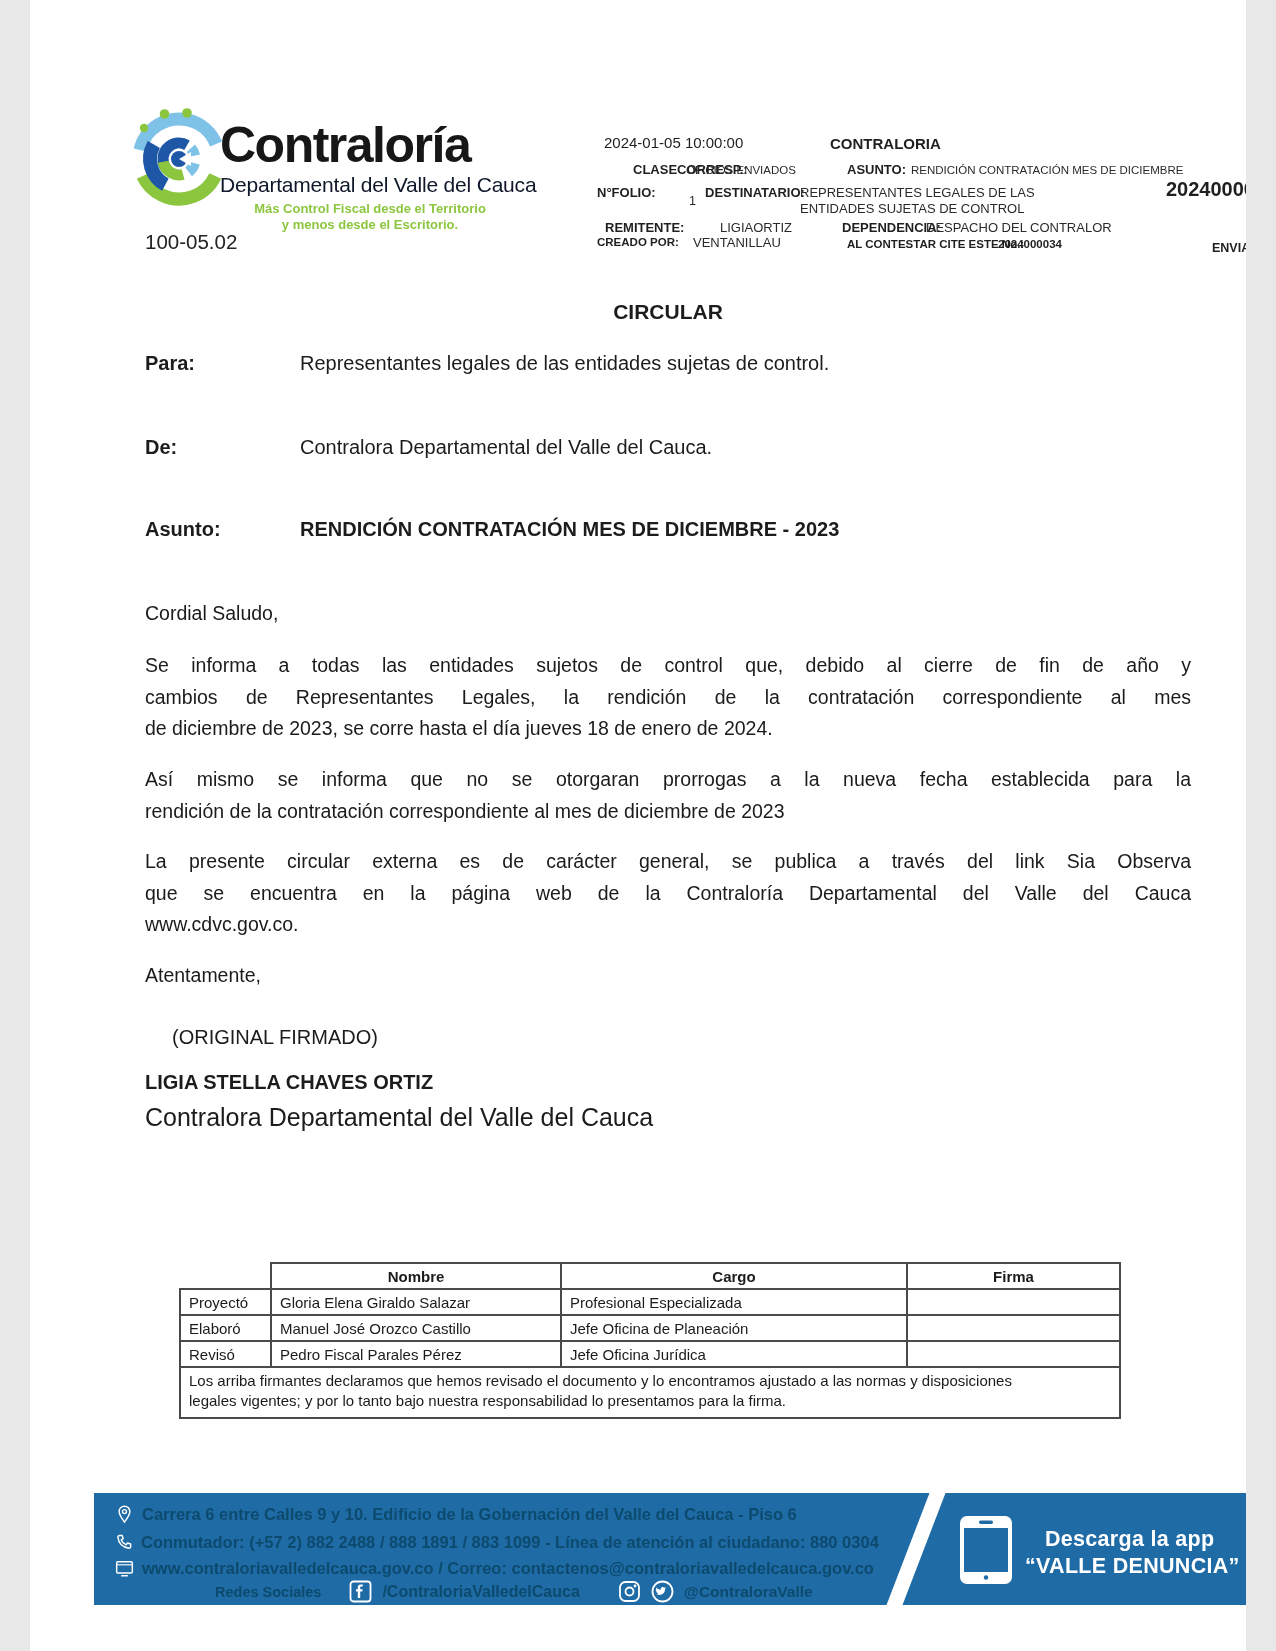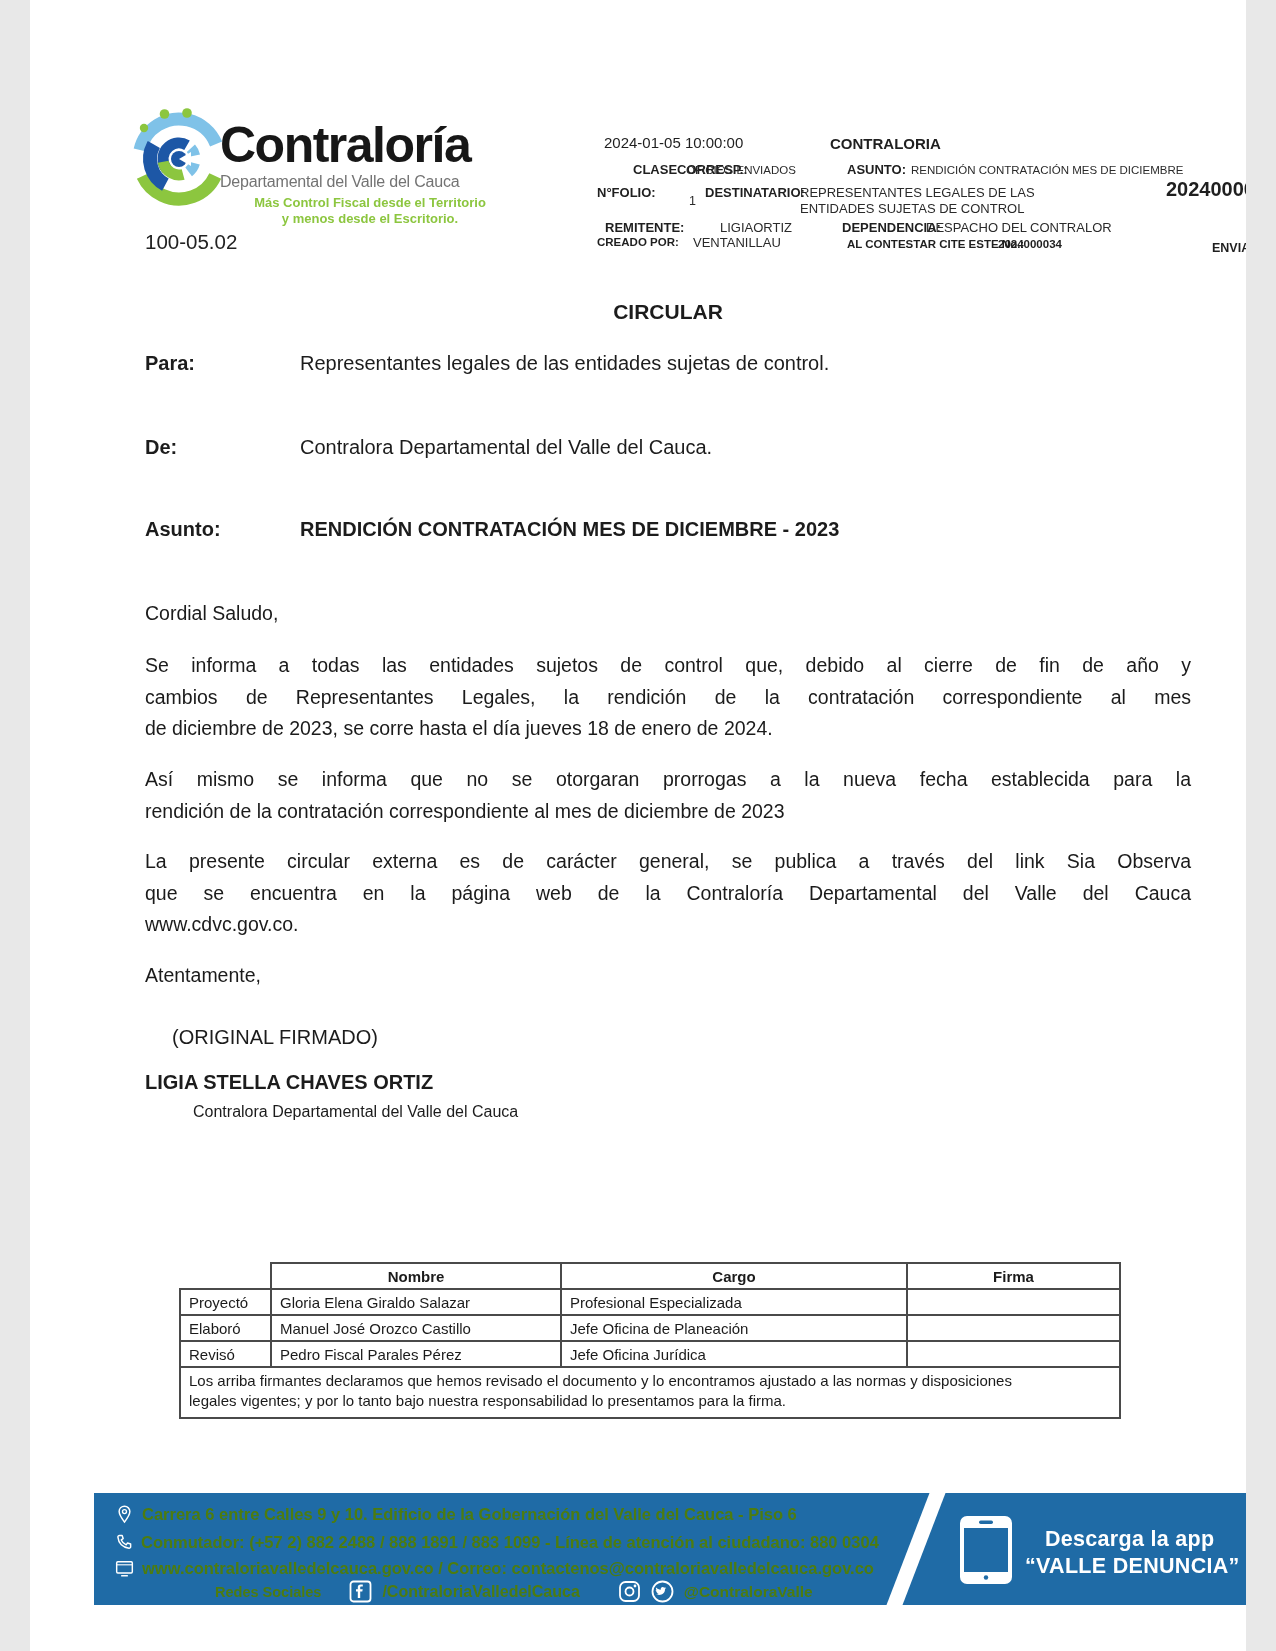--- a/index.html
+++ b/index.html
@@ -7,21 +7,21 @@
   .page {
     position:relative; width:1216px; height:1651px; margin:0 auto;
     background:#ffffff; overflow:hidden;
     font-family:Liberation Sans, sans-serif; color:#1c1c1c;
   }
   .abs { position:absolute; }
   .b { font-weight:bold; }
 
   
   .logo-title { font-size:50px; font-weight:bold; letter-spacing:-1.5px; color:#171717; line-height:1; }
-  .logo-sub { font-size:16px; color:#737373; letter-spacing:-0.2px; margin-top:3px; }
+  .logo-sub { font-size:21px; color:#0f172a; letter-spacing:-0.2px; margin-top:3px; }
   .logo-slogan { width:300px; text-align:center; color:#8cc63f; font-weight:bold; font-size:13px; line-height:16px; margin-top:4px; }
 
   
   .meta { font-size:13px; color:#1f1f1f; }
   .meta .lab { font-weight:bold; }
   .meta .val { color:#2a2a2a; }
 
   
   .fieldrow { left:115px; width:1046px; font-size:20px; }
   .fieldrow .flab { display:inline-block; width:155px; font-weight:bold; vertical-align:top; }
@@ -32,21 +32,21 @@
   
   table.appr { border-collapse:collapse; table-layout:fixed; width:940px; font-size:15px; color:#1b1b1b; }
   table.appr td, table.appr th { border:2px solid #4a4a4a; padding:2px 8px; height:26px; text-align:left; font-weight:normal; vertical-align:middle; overflow:hidden; }
   table.appr th { text-align:center; font-weight:bold;margin-left:24px; }
   table.appr th.noborder { border:none; }
   table.appr td.decl { height:auto; padding:3px 8px 6px 8px; line-height:20px; }
 
   
   .band { position:absolute; background:#1f6ba6; }
   .band-stripe { position:absolute; background:#a8cde0; }
-  .ftline { position:absolute; color:#4d7c0f; font-weight:bold; font-size:16.5px; white-space:nowrap; display:flex; align-items:center; gap:8px; }
+  .ftline { position:absolute; color:#0c4a6e; font-weight:bold; font-size:16.5px; white-space:nowrap; display:flex; align-items:center; gap:8px; }
   .ft-ic { width:19px; height:19px; flex:0 0 auto; }
   .slash { position:absolute; width:16px; background:#ffffff; transform:skewX(-21deg); }
   .appline { position:absolute; color:#ffffff; font-weight:bold; font-size:21.5px; white-space:nowrap; letter-spacing:0.3px; }
   .soc-ic { width:23px; height:23px; }
 </style>
 </head>
 <body>
 
 <div class="page">
 
@@ -139,21 +139,21 @@
   <div class="abs ptext jlines" style="top:846px;">
       <div class="line j">La presente circular externa es de carácter general, se publica a través del link Sia Observa</div>
       <div class="line j">que se encuentra en la página web de la Contraloría Departamental del Valle del Cauca</div>
       <div class="line">www.cdvc.gov.co.</div>
     </div>
 
   <div class="abs ptext" style="top:960px;">Atentamente,</div>
 
   <div class="abs" style="left:142px; top:1026px; font-size:20px;">(ORIGINAL FIRMADO)</div>
   <div class="abs b" style="left:115px; top:1071px; font-size:20px;">LIGIA STELLA CHAVES ORTIZ</div>
-  <div class="abs" style="left:115px; top:1103px; font-size:16px;margin-left:48px;">Contralora Departamental del Valle del Cauca</div>
+  <div class="abs" style="left:115px; top:1103px; font-size:25px;">Contralora Departamental del Valle del Cauca</div>
 
   <table class="appr abs" style="left:149px; top:1262px;">
     <colgroup>
         <col style="width:91px">
         <col style="width:290px">
         <col style="width:346px">
         <col style="width:213px">
       </colgroup>
     <tbody>
         <tr>

